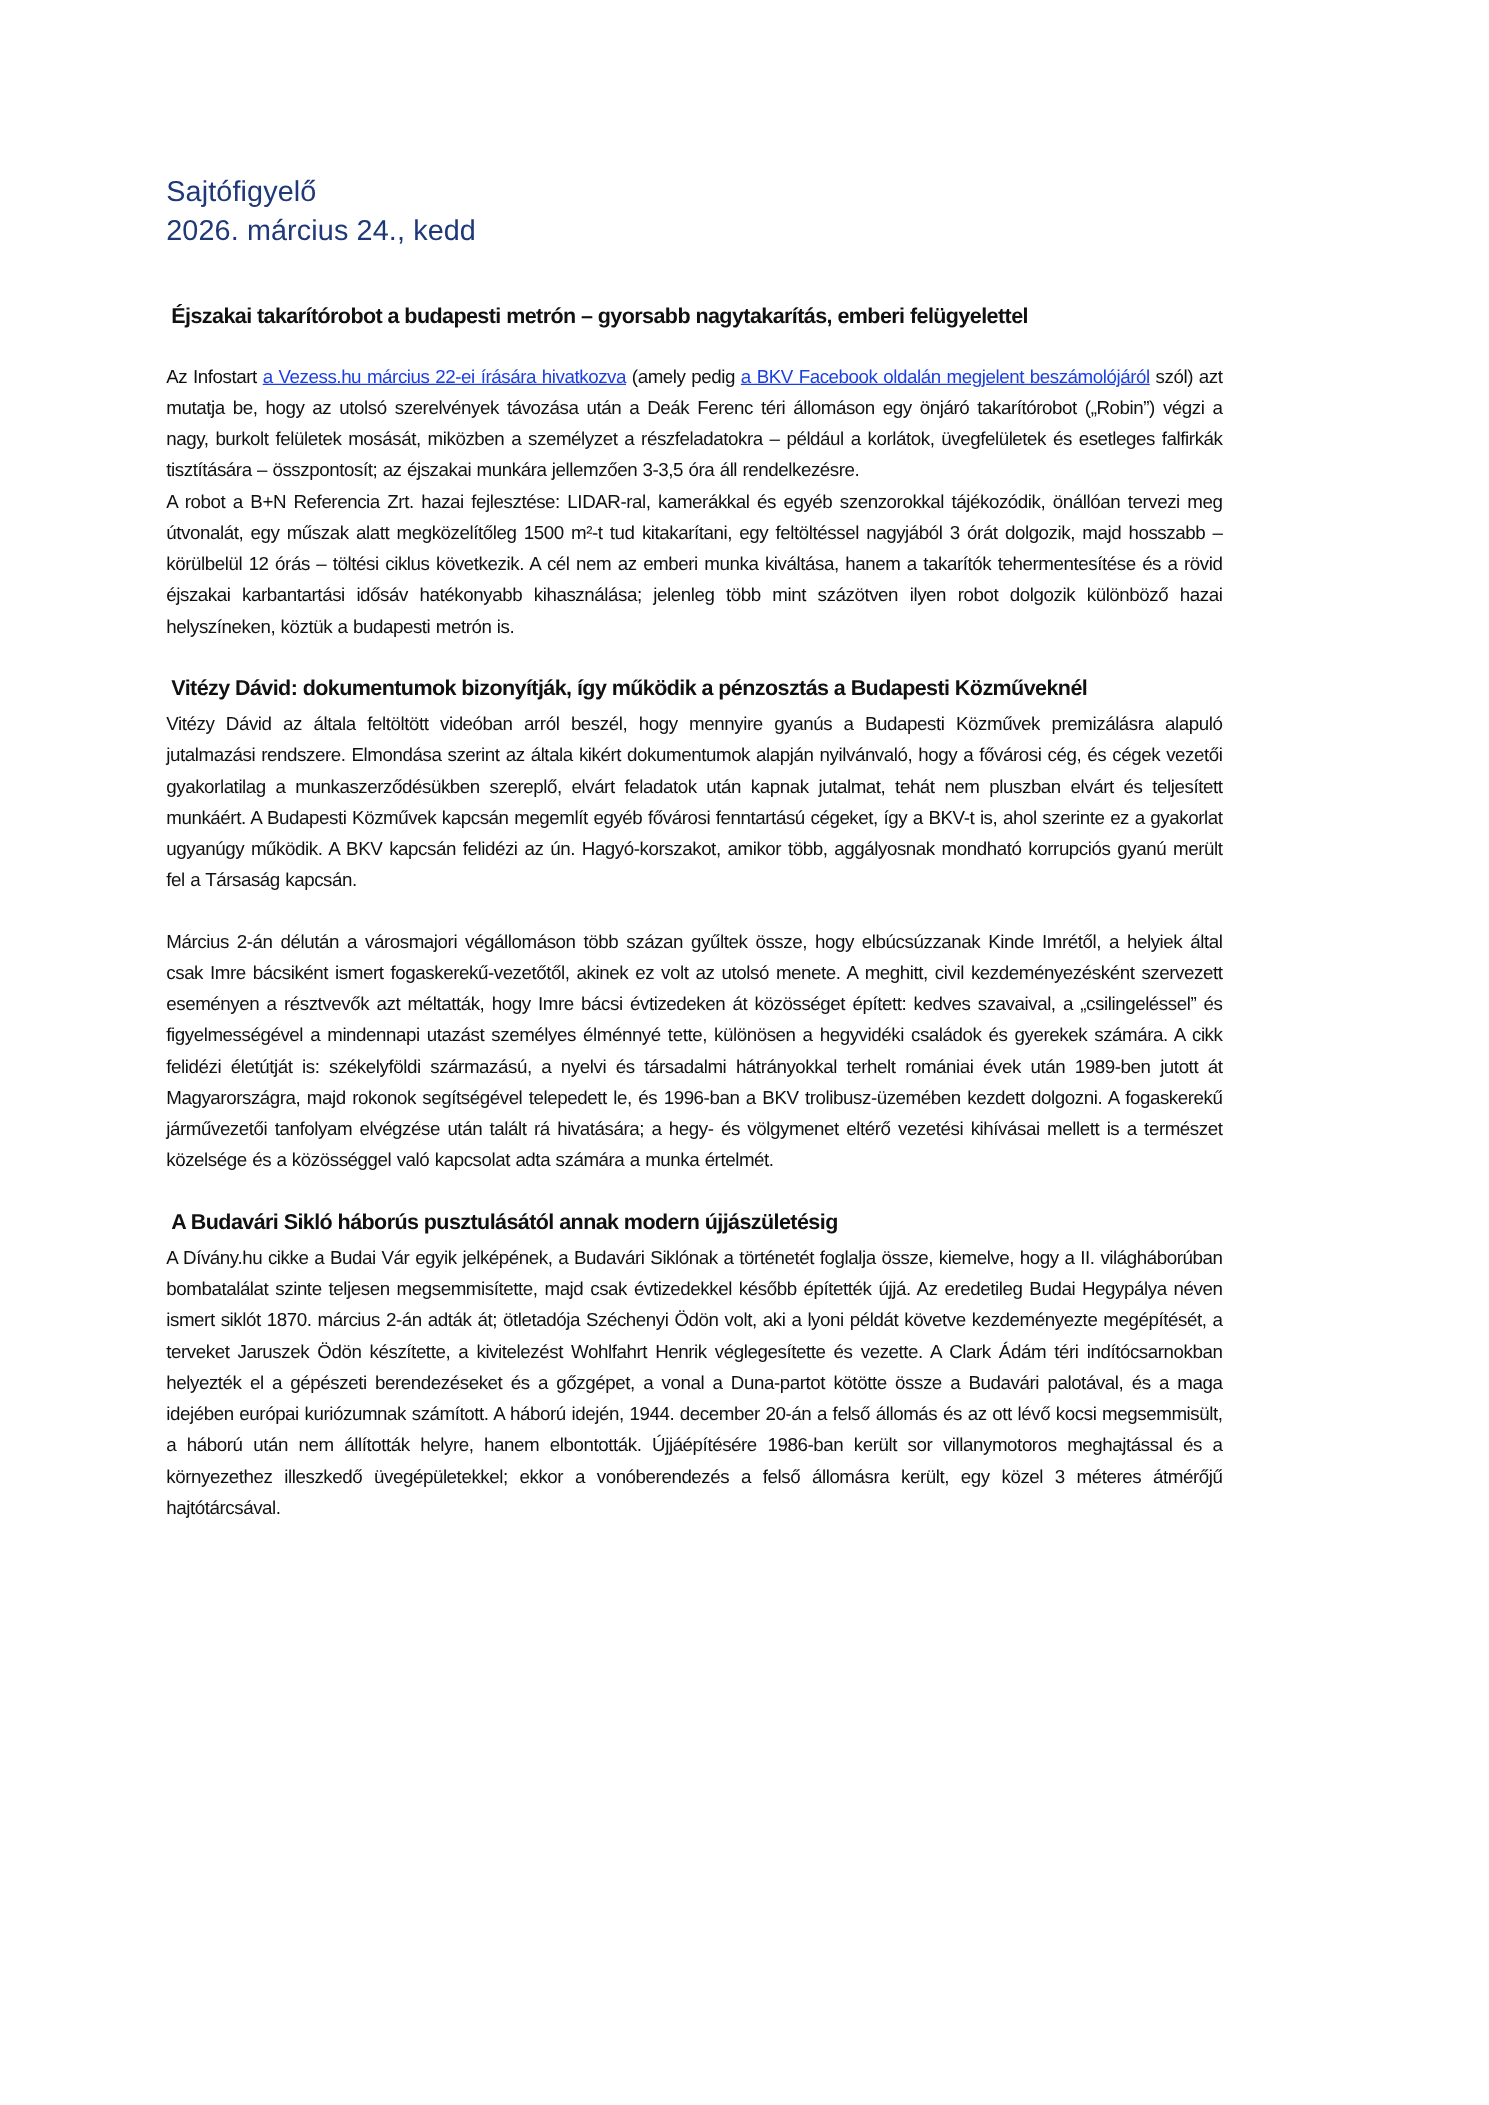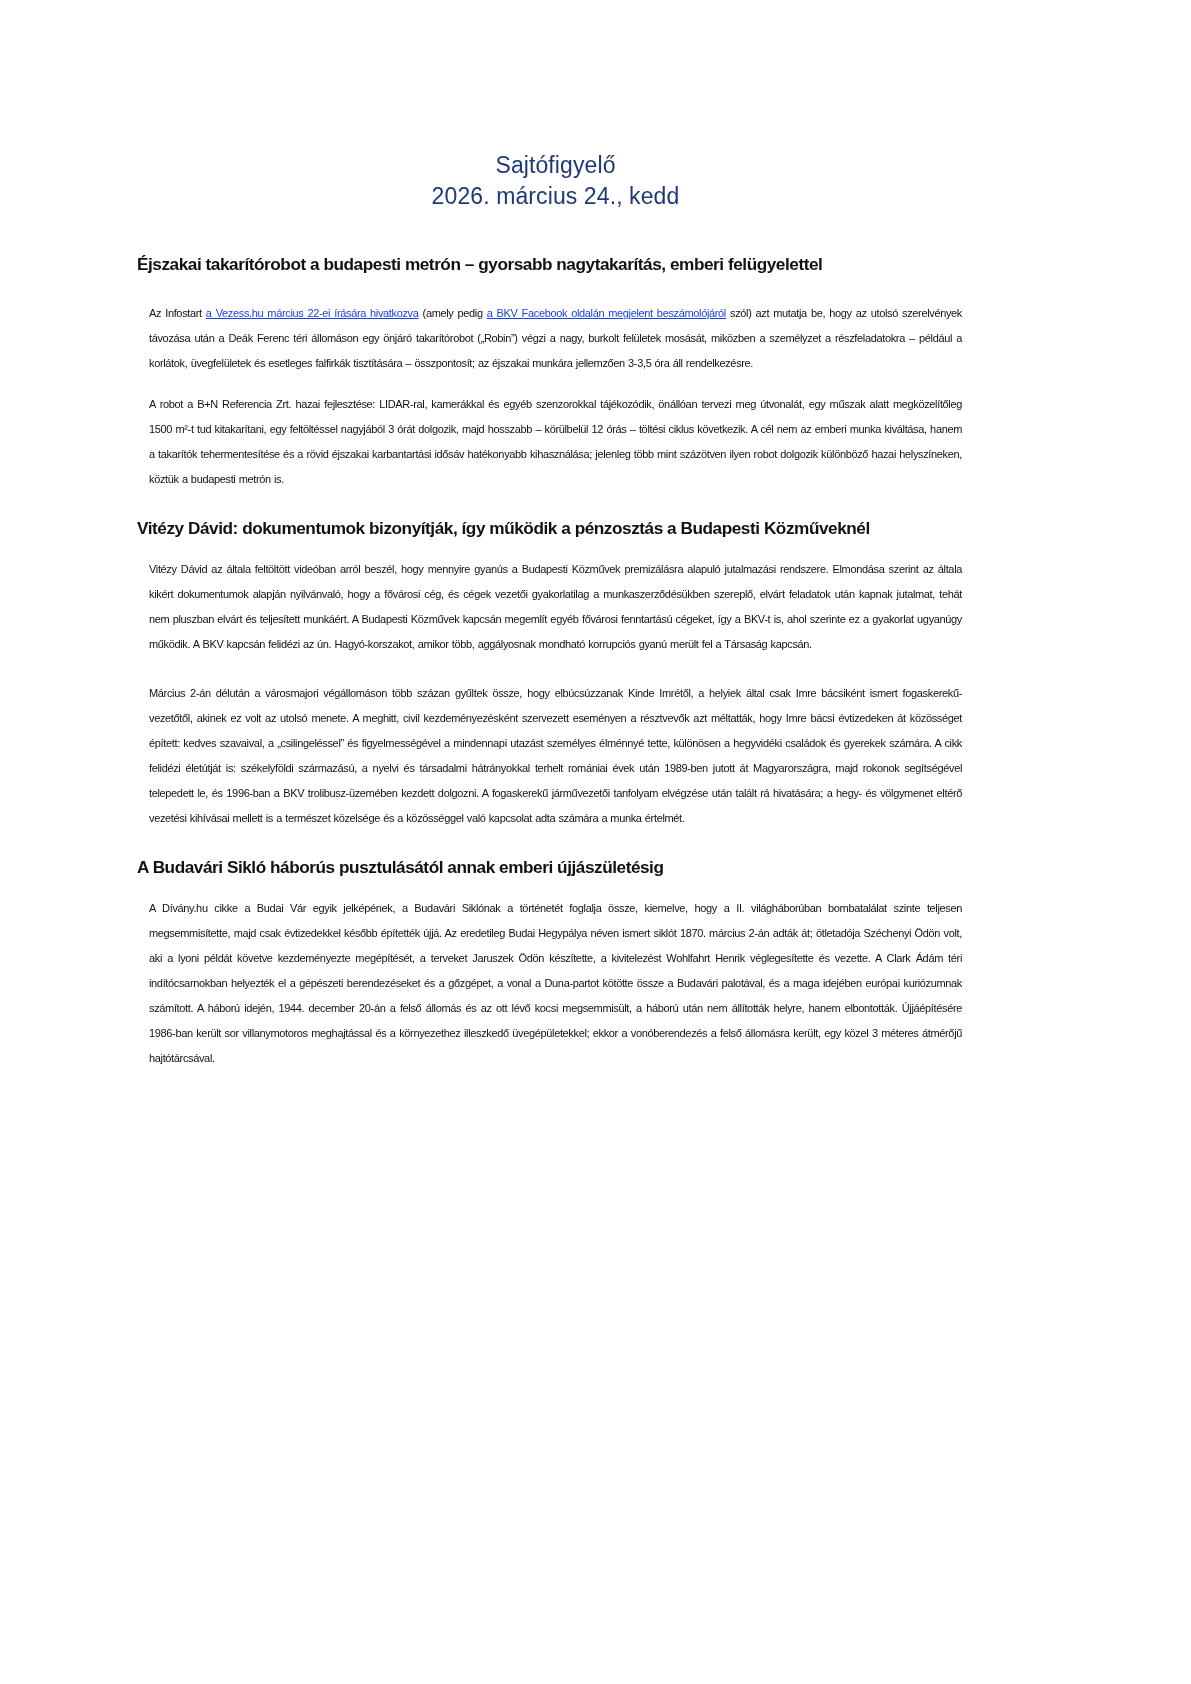--- a/index.html
+++ b/index.html
@@ -15,25 +15,25 @@
       font-family: "Liberation Sans", "DejaVu Sans", sans-serif;
       color: #111111;
     }
     .page {
       position: absolute;
       left: 133px;
       top: 138px;
       width: 845px;
     }
     .doc-title {
-      text-align: center;
+      text-align: left;
       color: #1f3877;
       font-size: 23px;
       line-height: 31px;
-      margin: 12px;
+      margin: 0;
       font-weight: normal;
       letter-spacing: 0.1px;
     }
     .articles {
       margin-top: 40px;
     }
     .article {
       margin: 0 0 24px 0;
     }
     .article-heading {
@@ -41,24 +41,24 @@
       line-height: 25px;
       font-weight: bold;
       margin: 4px;
       color: #111111;
       letter-spacing: -0.45px;
     }
     .article-heading.first {
       margin-bottom: 24px;
     }
     .para {
-      font-size: 11px;
+      font-size: 15px;
       line-height: 25px;
       text-align: justify;
-      margin: 16px;
+      margin: 0;
       letter-spacing: -0.35px;
       word-spacing: 0.5px;
     }
     .para .link {
       color: #1b3fe0;
       text-decoration: underline;
       cursor: pointer;
     }
   </style>
 </head>
@@ -81,18 +81,18 @@
     <div class="article">
       <h2 class="article-heading">Vitézy Dávid: dokumentumok bizonyítják, így működik a pénzosztás a Budapesti Közműveknél</h2>
       <p class="para">Vitézy Dávid az általa feltöltött videóban arról beszél, hogy mennyire gyanús a Budapesti Közművek premizálásra alapuló jutalmazási rendszere. Elmondása szerint az általa kikért dokumentumok alapján nyilvánvaló, hogy a fővárosi cég, és cégek vezetői gyakorlatilag a munkaszerződésükben szereplő, elvárt feladatok után kapnak jutalmat, tehát nem pluszban elvárt és teljesített munkáért. A Budapesti Közművek kapcsán megemlít egyéb fővárosi fenntartású cégeket, így a BKV-t is, ahol szerinte ez a gyakorlat ugyanúgy működik. A BKV kapcsán felidézi az ún. Hagyó-korszakot, amikor több, aggályosnak mondható korrupciós gyanú merült fel a Társaság kapcsán.</p>
     </div>
 
     <div class="article">
       <p class="para">Március 2-án délután a városmajori végállomáson több százan gyűltek össze, hogy elbúcsúzzanak Kinde Imrétől, a helyiek által csak Imre bácsiként ismert fogaskerekű-vezetőtől, akinek ez volt az utolsó menete. A meghitt, civil kezdeményezésként szervezett eseményen a résztvevők azt méltatták, hogy Imre bácsi évtizedeken át közösséget épített: kedves szavaival, a „csilingeléssel” és figyelmességével a mindennapi utazást személyes élménnyé tette, különösen a hegyvidéki családok és gyerekek számára. A cikk felidézi életútját is: székelyföldi származású, a nyelvi és társadalmi hátrányokkal terhelt romániai évek után 1989-ben jutott át Magyarországra, majd rokonok segítségével telepedett le, és 1996-ban a BKV trolibusz-üzemében kezdett dolgozni.  A fogaskerekű járművezetői tanfolyam elvégzése után talált rá hivatására; a hegy- és völgymenet eltérő vezetési kihívásai mellett is a természet közelsége és a közösséggel való kapcsolat adta számára a munka értelmét.</p>
     </div>
 
     <div class="article">
-      <h2 class="article-heading">A Budavári Sikló háborús pusztulásától annak emberi újjászületésig</h2>
+      <h2 class="article-heading">A Budavári Sikló háborús pusztulásától annak modern újjászületésig</h2>
       <p class="para">A Dívány.hu cikke a Budai Vár egyik jelképének, a Budavári Siklónak a történetét foglalja össze, kiemelve, hogy a II. világháborúban bombatalálat szinte teljesen megsemmisítette, majd csak évtizedekkel később építették újjá. Az eredetileg Budai Hegypálya néven ismert siklót 1870. március 2-án adták át; ötletadója Széchenyi Ödön volt, aki a lyoni példát követve kezdeményezte megépítését, a terveket Jaruszek Ödön készítette, a kivitelezést Wohlfahrt Henrik véglegesítette és vezette. A Clark Ádám téri indítócsarnokban helyezték el a gépészeti berendezéseket és a gőzgépet, a vonal a Duna-partot kötötte össze a Budavári palotával, és a maga idejében európai kuriózumnak számított. A háború idején, 1944. december 20-án a felső állomás és az ott lévő kocsi megsemmisült, a háború után nem állították helyre, hanem elbontották. Újjáépítésére 1986-ban került sor villanymotoros meghajtással és a környezethez illeszkedő üvegépületekkel; ekkor a vonóberendezés a felső állomásra került, egy közel 3 méteres átmérőjű hajtótárcsával.</p>
     </div>
 
   </div>
 </div>
 
 </body></html>

